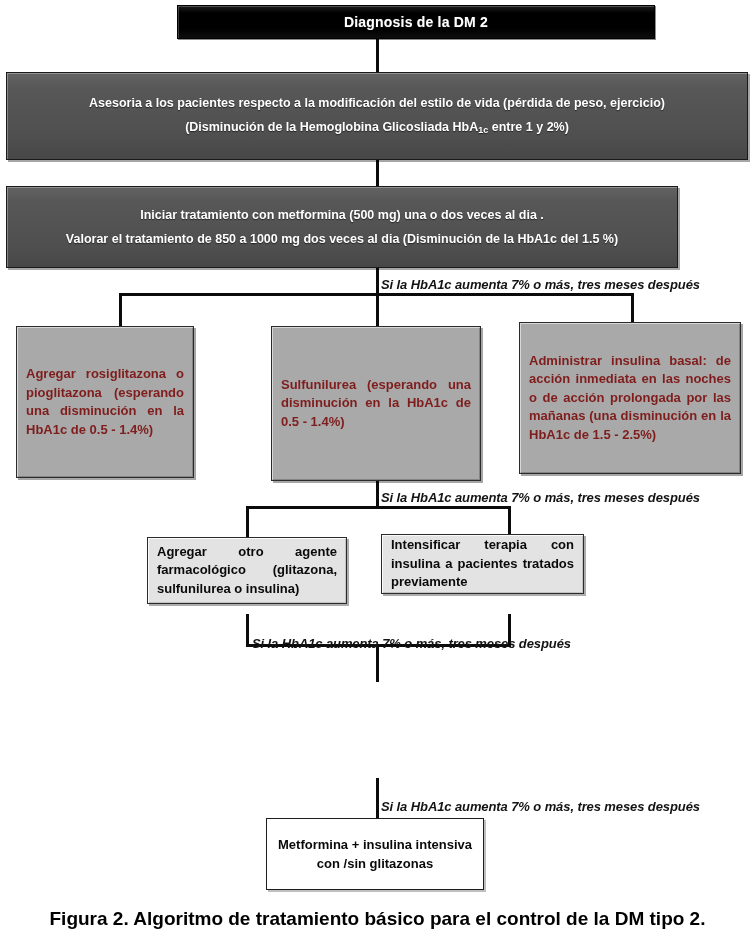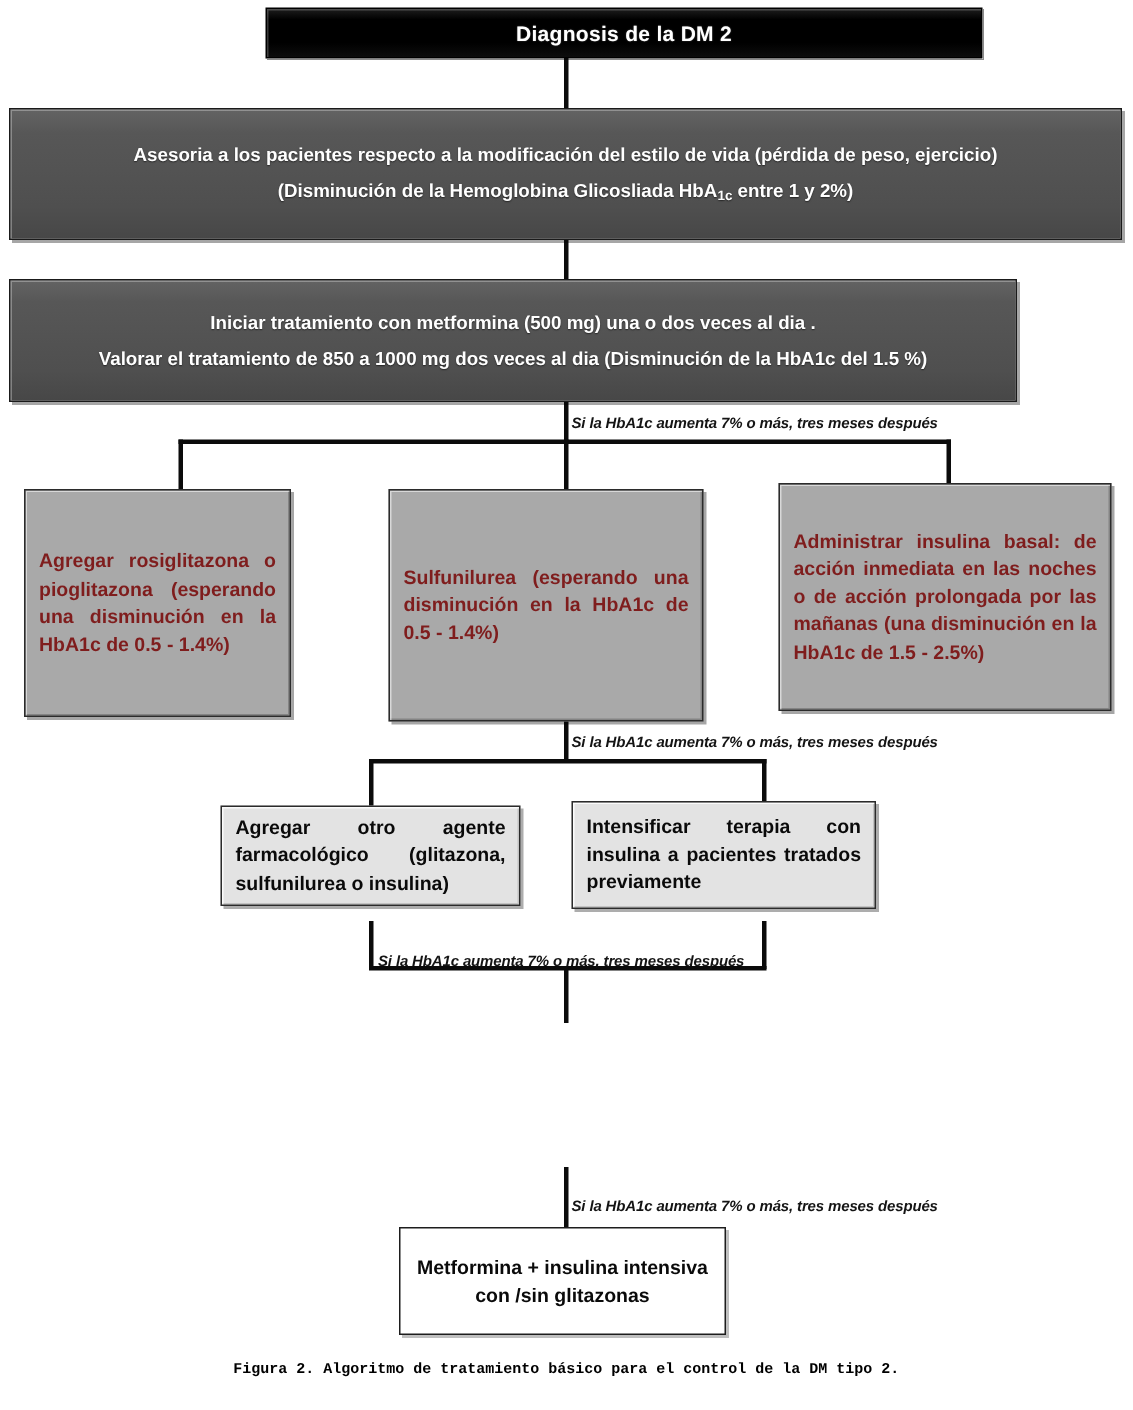--- a/index.html
+++ b/index.html
@@ -76,29 +76,29 @@
   .white-box .txt{text-align:center;font-weight:bold;font-size:13px;line-height:19px;padding:0 8px;}
 
   
   .vline{position:absolute;width:3px;background:#0b0b0b;z-index:1;}
   .hline{position:absolute;height:3px;background:#0b0b0b;z-index:1;}
 
   
   .note{
     position:absolute;z-index:3;
     font-family:"Liberation Sans", sans-serif;
-    font-style:italic;font-weight:bold;font-size:10px;
+    font-style:italic;font-weight:bold;font-size:13px;
     color:#141414;white-space:nowrap;letter-spacing:-0.1px;
   }
 
   
   .caption{
     position:absolute;left:0;right:0;text-align:center;
-    font-family:Liberation Mono, monospace;
-    font-weight:bold;font-size:10px;color:#000;
+    font-family:Liberation Sans, sans-serif;
+    font-weight:bold;font-size:19px;color:#000;
   }
 
   sub{font-size:9px;vertical-align:-2px;}
 </style>
 </head>
 <body>
 
 <div id="canvas">
 
   <div class="vline" style="left:376px;top:38px;height:34px;"></div>
@@ -139,35 +139,35 @@
       <div>Valorar el tratamiento de 850 a 1000 mg dos veces al dia (Disminución de la HbA1c del 1.5 %)</div>
     </div>
   </div>
 
   <div class="note" style="left:381px;top:277px;">Si la HbA1c aumenta 7%  o más, tres meses después</div>
 
   <div class="node gray-mid" style="left:16px;top:326px;width:178px;height:152px;">
     <div class="txt">Agregar rosiglitazona o pioglitazona (esperando una disminución en la HbA1c de 0.5 - 1.4%)</div>
   </div>
 
-  <div class="node gray-mid" style="left:259px;top:326px;width:210px;height:155px;">
+  <div class="node gray-mid" style="left:271px;top:326px;width:210px;height:155px;">
     <div class="txt">Sulfunilurea (esperando una disminución en la HbA1c de 0.5 - 1.4%)</div>
   </div>
 
   <div class="node gray-mid" style="left:519px;top:322px;width:222px;height:152px;">
     <div class="txt">Administrar insulina basal: de acción inmediata en las noches o de acción prolongada por las mañanas (una disminución en la HbA1c de 1.5 - 2.5%)</div>
   </div>
 
   <div class="note" style="left:381px;top:490px;">Si la HbA1c aumenta 7%  o más, tres meses después</div>
 
   <div class="node gray-light" style="left:147px;top:537px;width:200px;height:67px;">
     <div class="txt">Agregar otro agente farmacológico (glitazona, sulfunilurea o insulina)</div>
   </div>
 
-  <div class="node gray-light" style="left:381px;top:534px;width:203px;height:72px;">
+  <div class="node gray-light" style="left:381px;top:534px;width:203px;height:60px;">
     <div class="txt">Intensificar terapia con insulina a pacientes tratados previamente</div>
   </div>
 
   <div class="note" style="left:252px;top:636px;">Si la HbA1c aumenta 7%  o más, tres meses después</div>
 
 
   <div class="note" style="left:381px;top:799px;">Si la HbA1c aumenta 7%  o más, tres meses después</div>
 
   <div class="node white-box" style="left:266px;top:818px;width:218px;height:72px;">
     <div class="txt">Metformina + insulina intensiva con /sin glitazonas</div>

